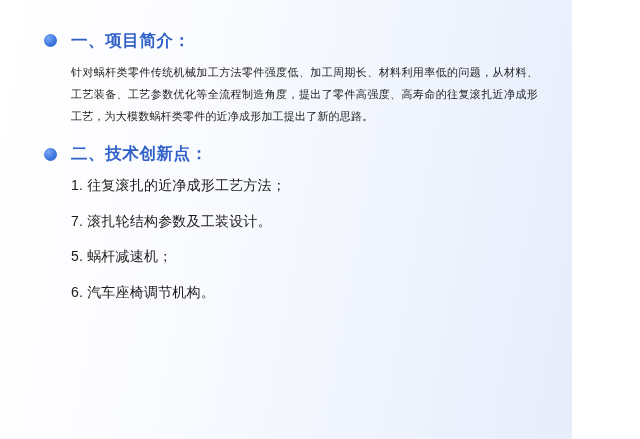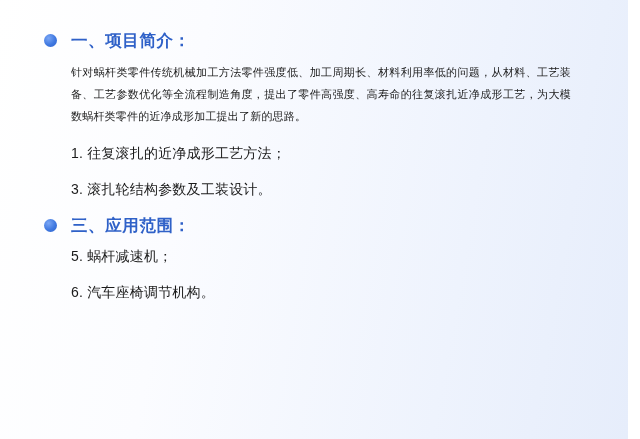--- a/index.html
+++ b/index.html
@@ -8,21 +8,21 @@
   }
   body {
     width: 640px;
     height: 439px;
     overflow: hidden;
     font-family: "Liberation Sans", sans-serif;
     background: #ffffff;
   }
   .page {
     position: relative;
-    width: 628px;
+    width: 572px;
     height: 439px;
     box-sizing: border-box;
     background: linear-gradient(100deg, #ffffff 0%, #fbfcff 30%, #eef3fd 72%, #e6edfb 100%);
     padding: 26px 34px 20px 44px;
   }
   .content {
     position: relative;
   }
   .section {
     margin-bottom: 4px;
@@ -81,31 +81,31 @@
 
     <div class="section sec-intro">
       <div class="heading">
         <span class="bullet"></span>
         <span class="heading-text">一、项目简介：</span>
       </div>
       <p class="para">针对蜗杆类零件传统机械加工方法零件强度低、加工周期长、材料利用率低的问题，从材料、工艺装备、工艺参数优化等全流程制造角度，提出了零件高强度、高寿命的往复滚扎近净成形工艺，为大模数蜗杆类零件的近净成形加工提出了新的思路。</p>
     </div>
 
     <div class="section sec-innov">
+      <div class="heading">
+        <span class="bullet"></span>
+        <span class="heading-text">二、技术创新点：</span>
+      </div>
       <div class="list">
         <div class="list-item">1. 往复滚扎的近净成形工艺方法；</div>
-        <div class="list-item">3. 滚扎轮结构参数及工装设计。</div>
+        <div class="list-item">7. 滚扎轮结构参数及工装设计。</div>
       </div>
     </div>
 
     <div class="section sec-scope">
-      <div class="heading">
-        <span class="bullet"></span>
-        <span class="heading-text">三、应用范围：</span>
-      </div>
       <div class="list">
         <div class="list-item">5. 蜗杆减速机；</div>
         <div class="list-item">6. 汽车座椅调节机构。</div>
       </div>
     </div>
 
   </div>
 </div>
 
 </body></html>

